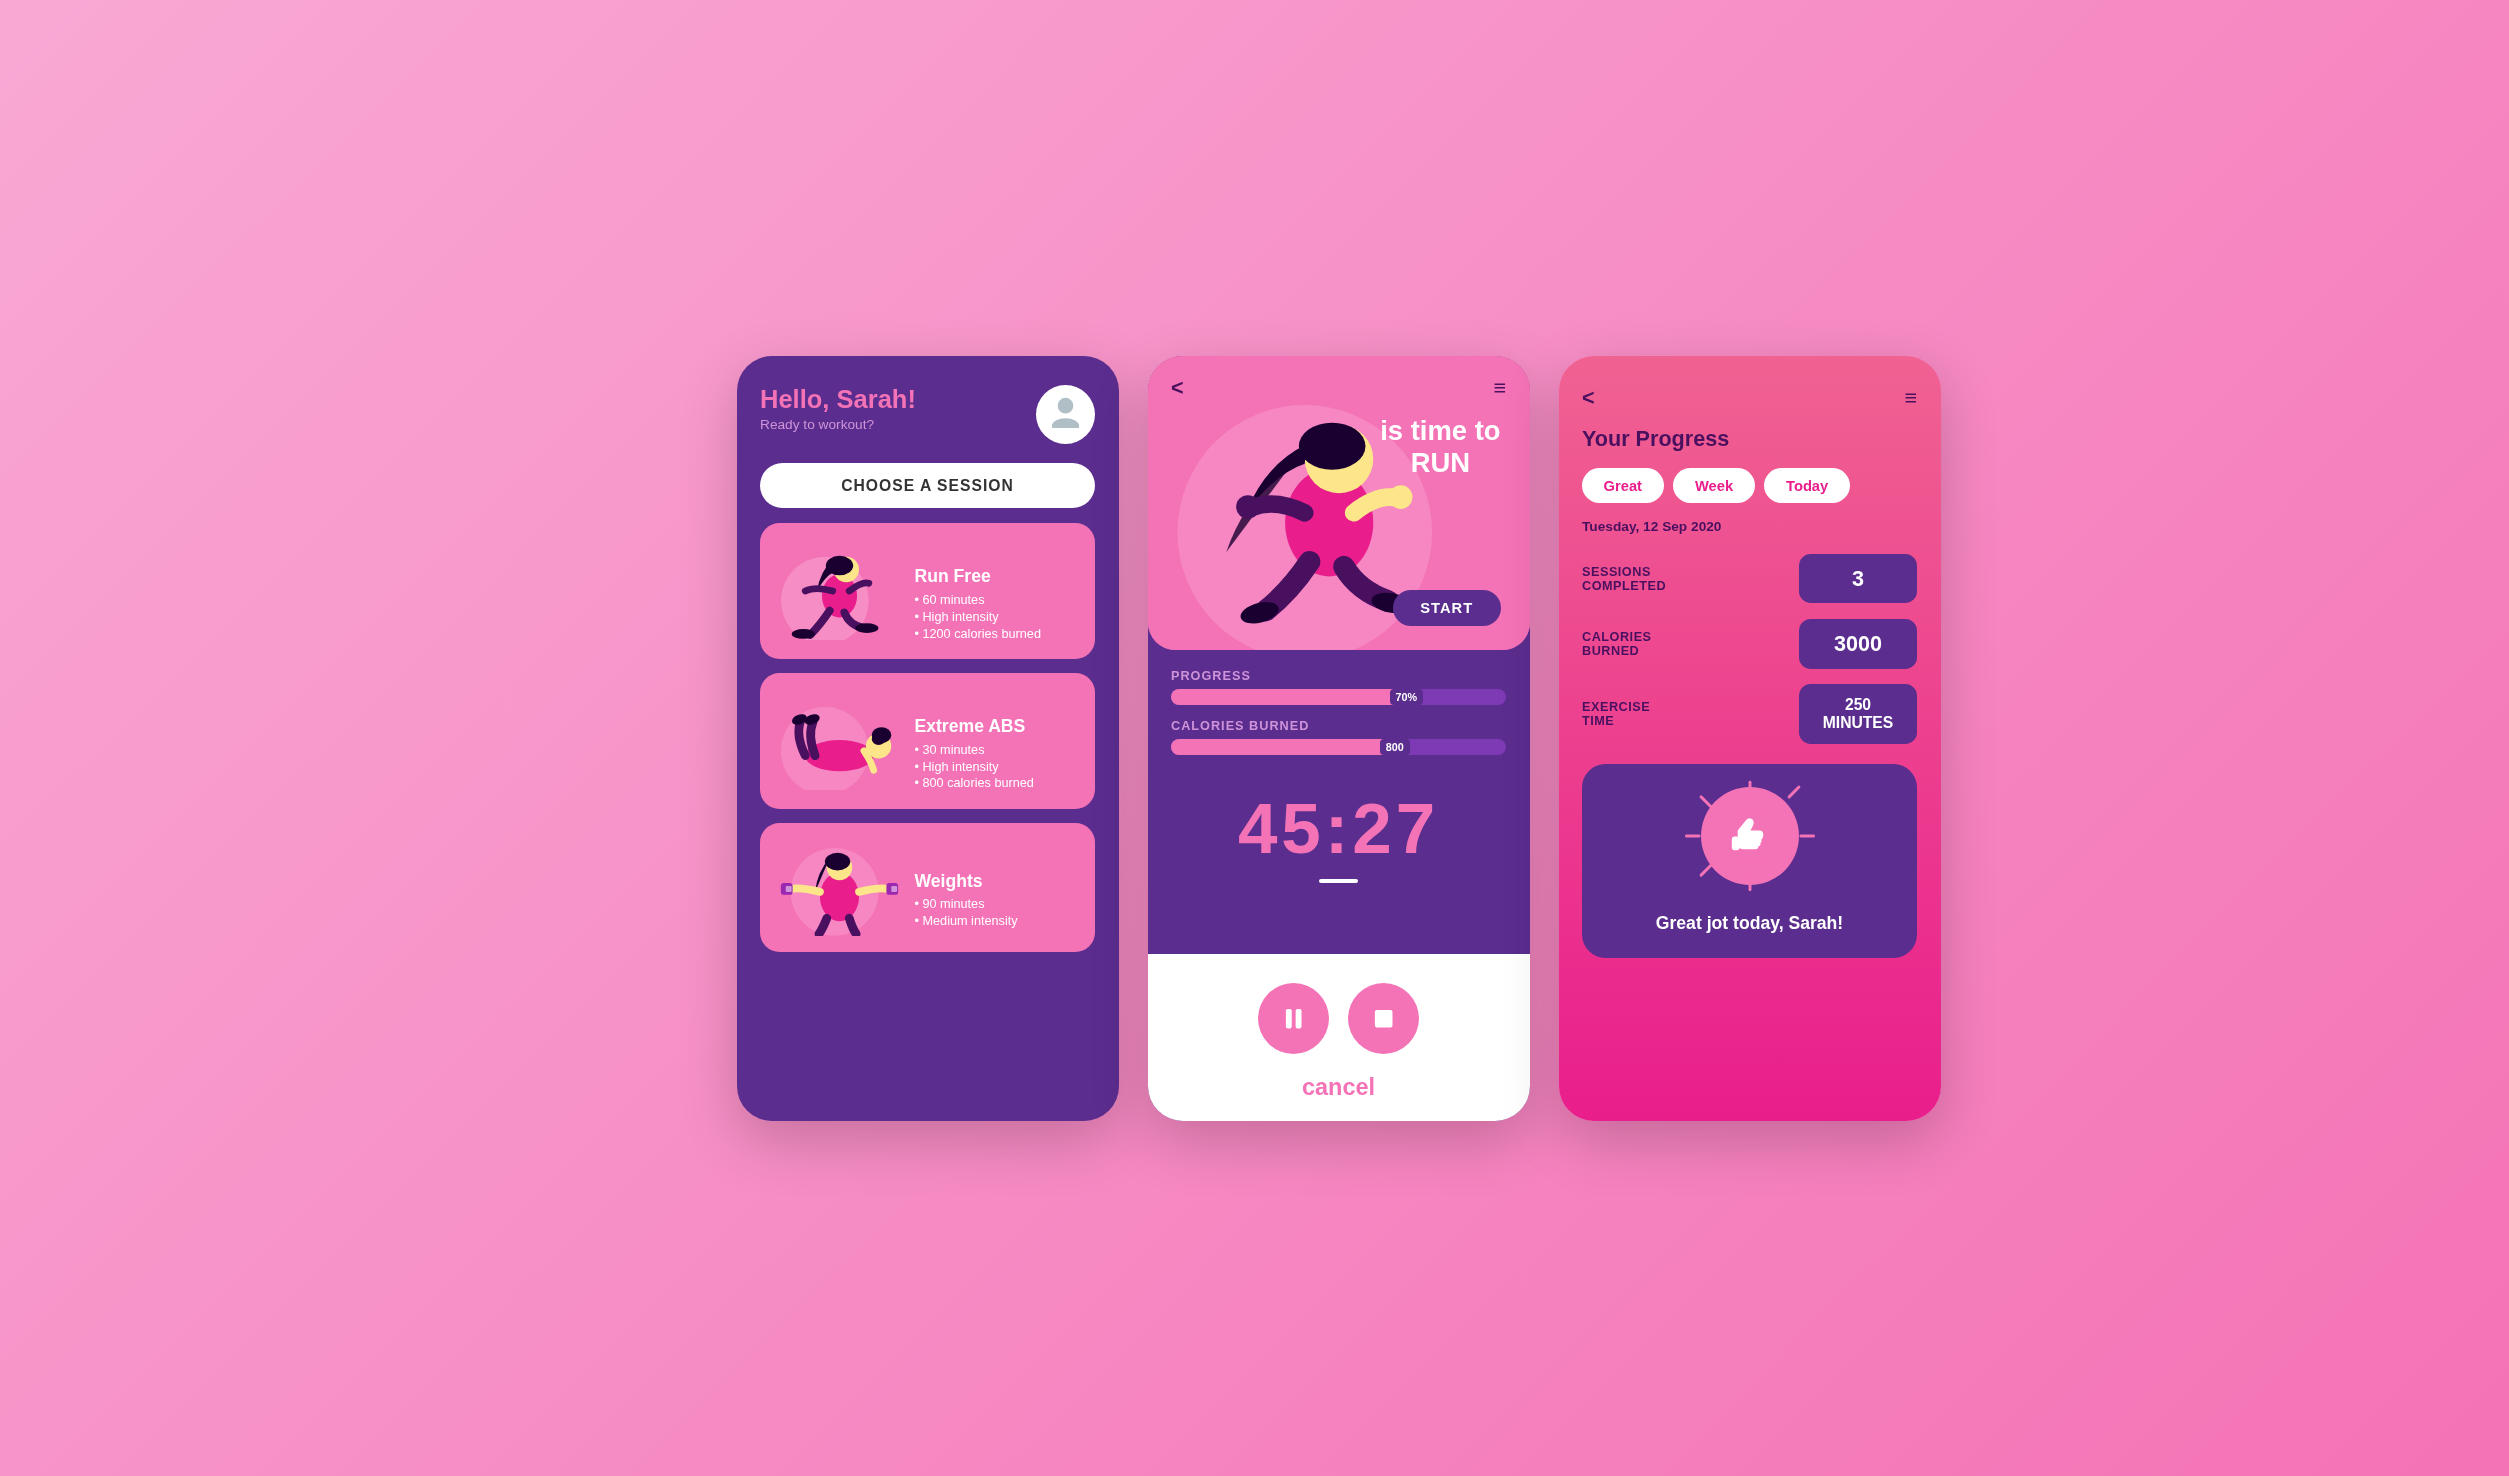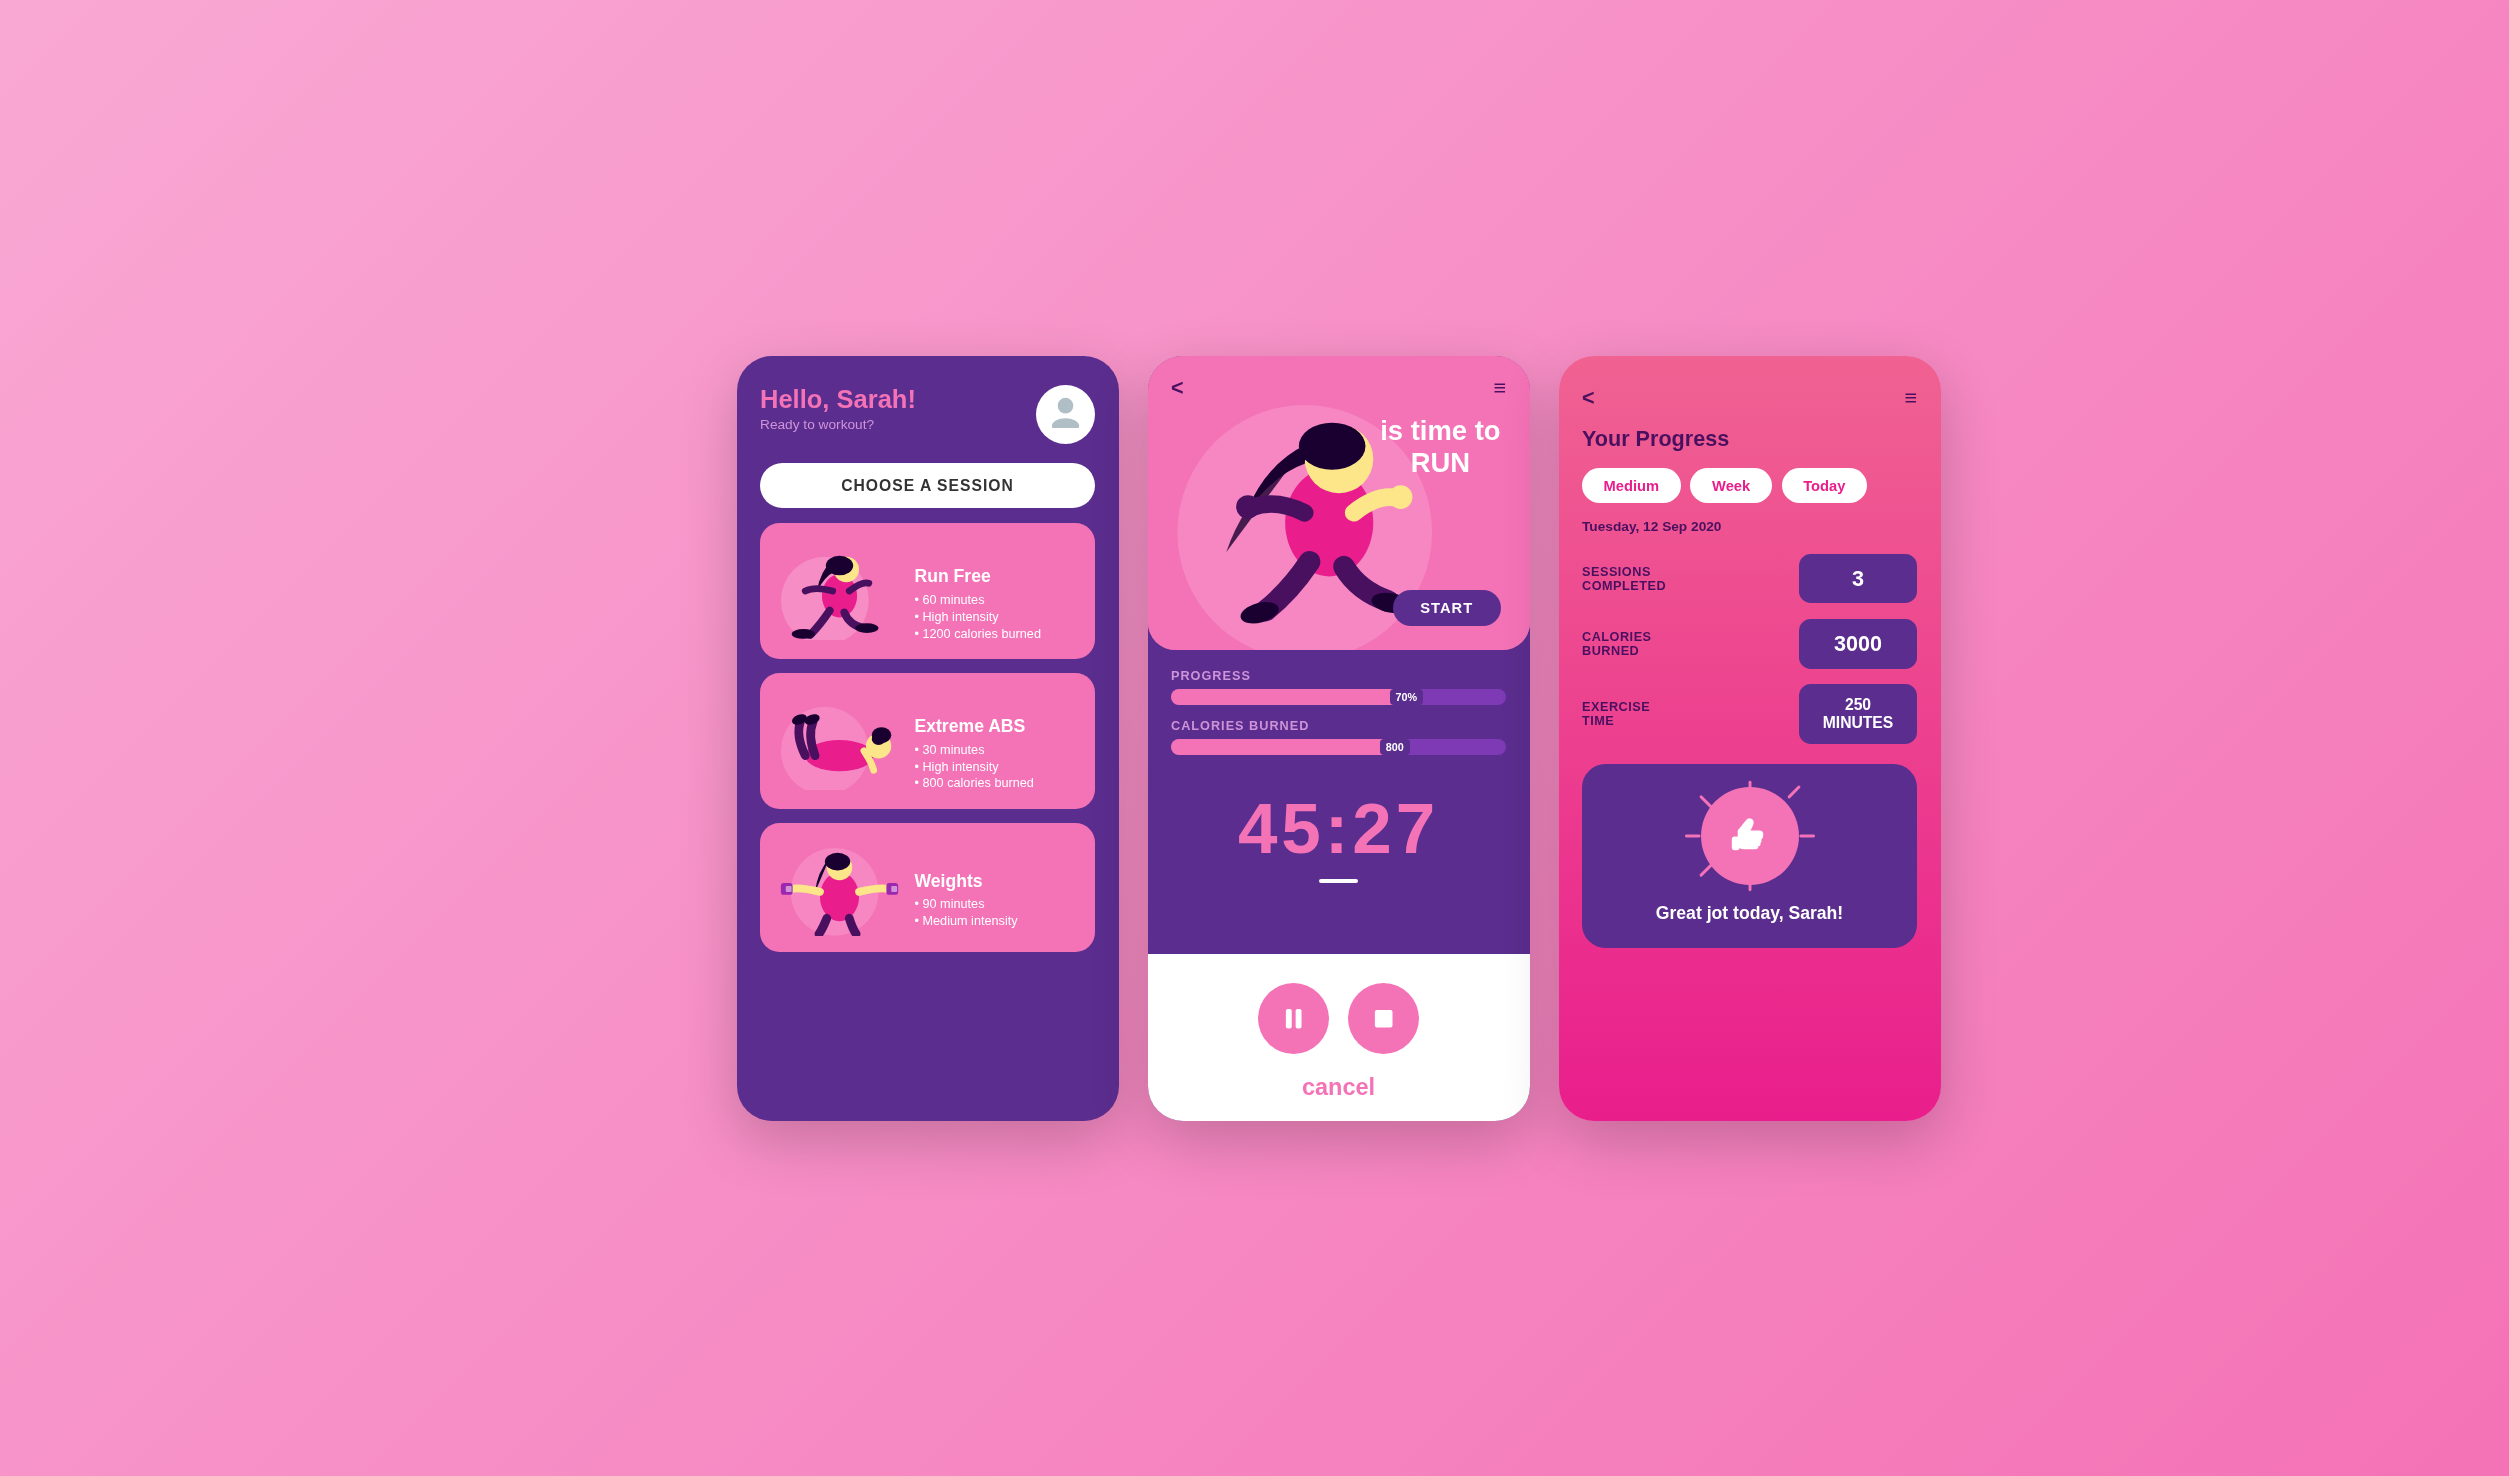--- a/index.html
+++ b/index.html
@@ -344,21 +344,21 @@
       font-size: 15.7px;
     }
     .congrats-box {
       background: #5b2d8e;
       border-radius: 23.5px;
       padding: 23.5px;
       margin-top: 19.6px;
       display: flex;
       flex-direction: column;
       align-items: center;
-      gap: 18px;
+      gap: 28px;
     }
     .thumbs-circle {
       width: 98px;
       height: 98px;
       background: #f472b6;
       border-radius: 50%;
       display: flex;
       align-items: center;
       justify-content: center;
       font-size: 49px;
@@ -577,21 +577,21 @@
     </div>
   </div>
 
   <div class="screen screen-3">
     <div class="s3-nav">
       <span class="s3-nav-icon">&lt;</span>
       <span class="s3-nav-icon">≡</span>
     </div>
     <h2 class="s3-title">Your Progress</h2>
     <div class="tabs-row">
-      <button class="tab-btn">Medium</button>
+      <button class="tab-btn">Great</button>
       <button class="tab-btn">Week</button>
       <button class="tab-btn">Today</button>
     </div>
     <div class="date-label">Tuesday, 12 Sep 2020</div>
 
     <div class="stat-row">
       <div class="stat-label">SESSIONS<br>COMPLETED</div>
       <div class="stat-value-box">3</div>
     </div>
     <div class="stat-row">

